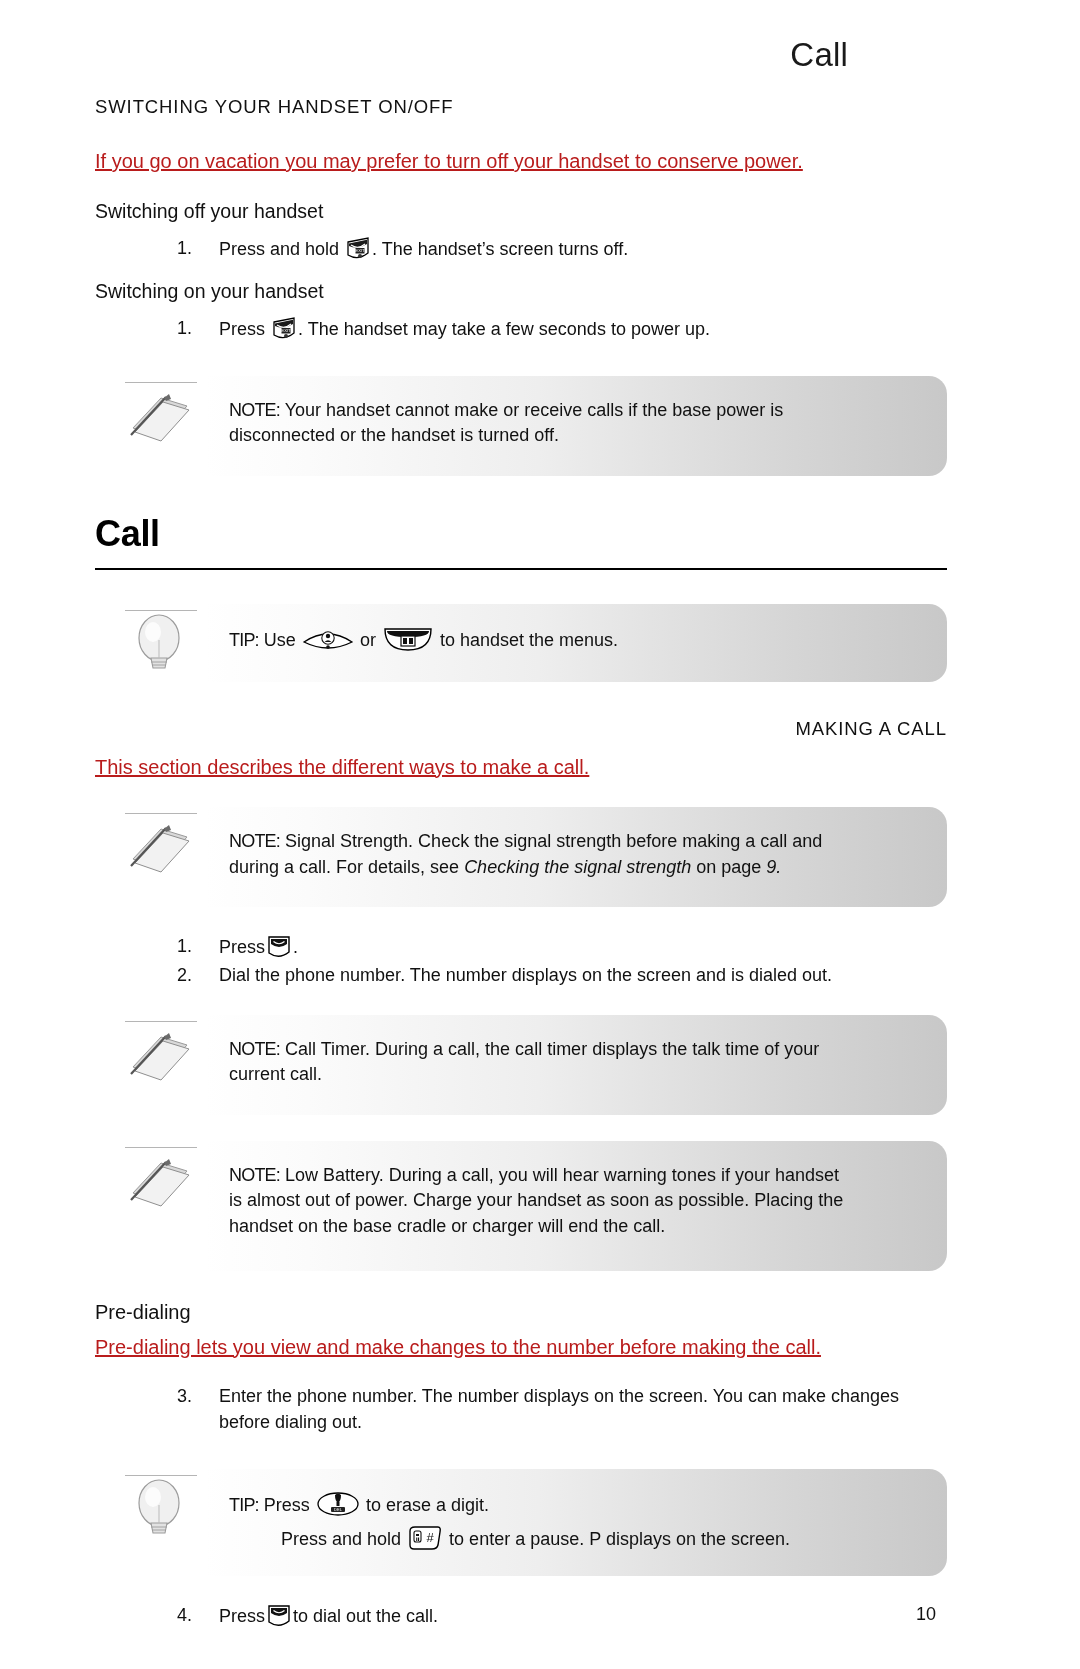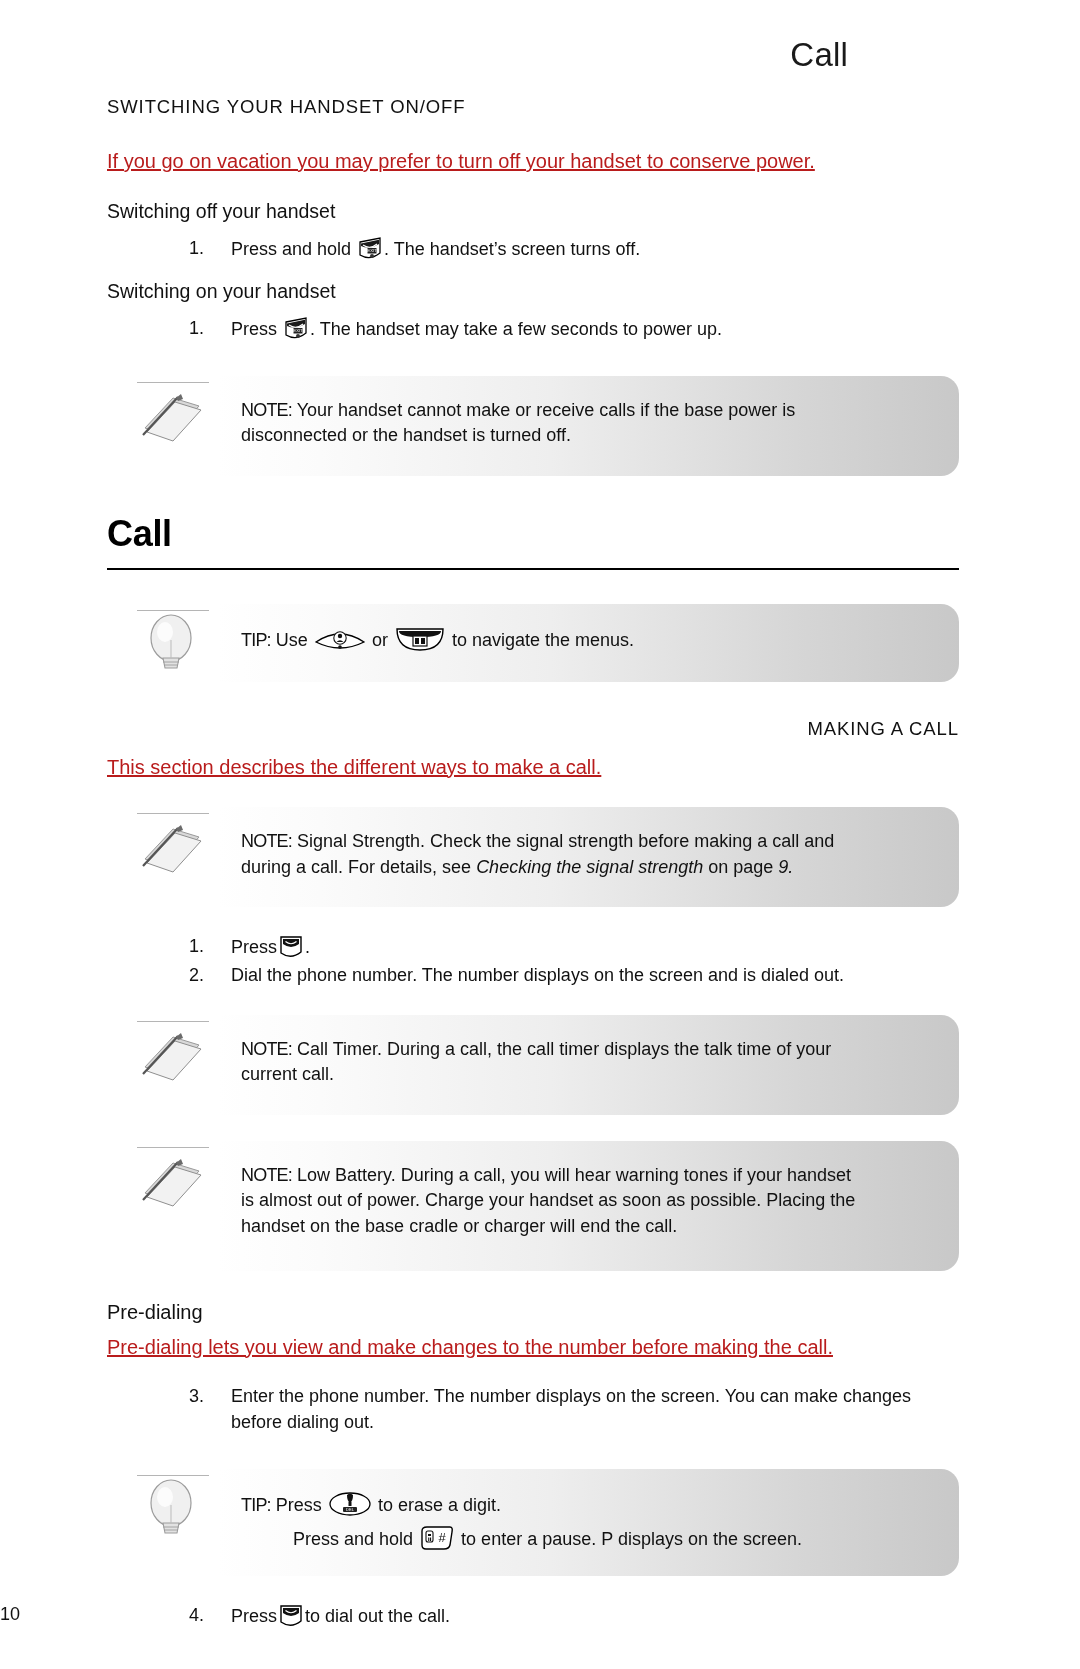--- a/index.html
+++ b/index.html
@@ -30,21 +30,21 @@
     right: 88px;
     font-size: 33px;
     letter-spacing: 0.2px;
     color: #1a1a1a;
     font-weight: 400;
   }
 
   
   .content {
     position: absolute;
-    left: 107px;
+    left: 95px;
     top: 96px;
     width: 852px;
   }
 
   .sec-head {
     font-size: 18.5px;
     letter-spacing: 0.9px;
     margin: 0 0 30px 0;
     font-weight: 400;
     color: #111;
@@ -160,21 +160,21 @@
     margin: 0 1px;
   }
   .key svg { display: block; }
 
   
   .folio {
     position: absolute;
     left: 0;
     right: 0;
     bottom: 44px;
-    text-align: left;
+    text-align: right;
     font-size: 18px;
     color: #111;
   }
 </style>
 </head>
 <body>
 
 <div class="page">
 
   <div class="running-header">Call</div>
@@ -271,21 +271,21 @@
           <span>or</span>
           <span class="key">
             <svg width="52" height="26" viewBox="0 0 52 26">
               <path d="M3 3 L49 3 Q49 24 26 24 Q3 24 3 3 Z" fill="#ffffff" stroke="#000" stroke-width="1.4"></path>
               <path d="M5 5 L47 5 Q47 11 26 11 Q5 11 5 5 Z" fill="#111"></path>
               <rect x="19" y="10" width="14" height="10" fill="#ffffff" stroke="#111" stroke-width="1.2"></rect>
               <rect x="21" y="12" width="4" height="6" fill="#111"></rect>
               <rect x="27" y="12" width="4" height="6" fill="#111"></rect>
             </svg>
           </span>
-          <span>to navigate the menus.</span>
+          <span>to handset the menus.</span>
         </div>
       </div>
     </div>
 
     <h2 class="sec-head" style="margin-top:36px; margin-bottom:14px;text-align:right;">MAKING A CALL</h2>
 
     <p class="para" style="margin-bottom:8px;">This section describes the different ways to make a call.</p>
 
     <div class="callout">
       <div class="cicon">

